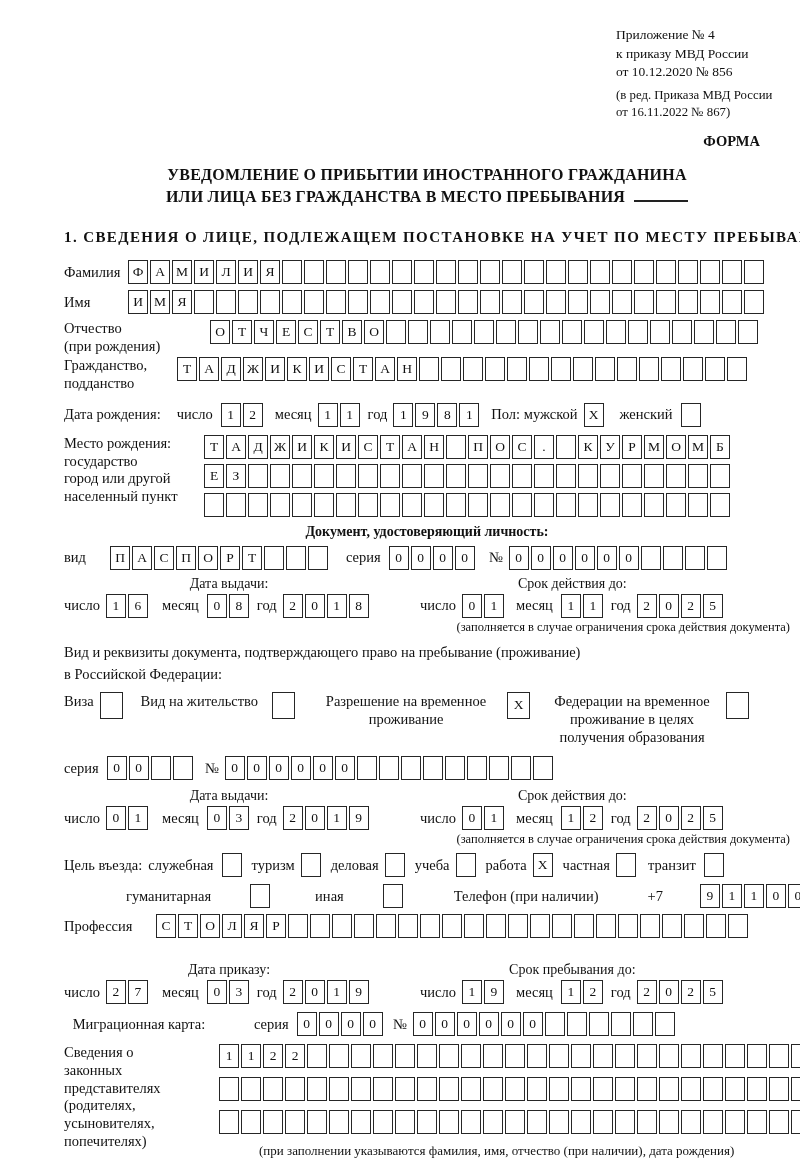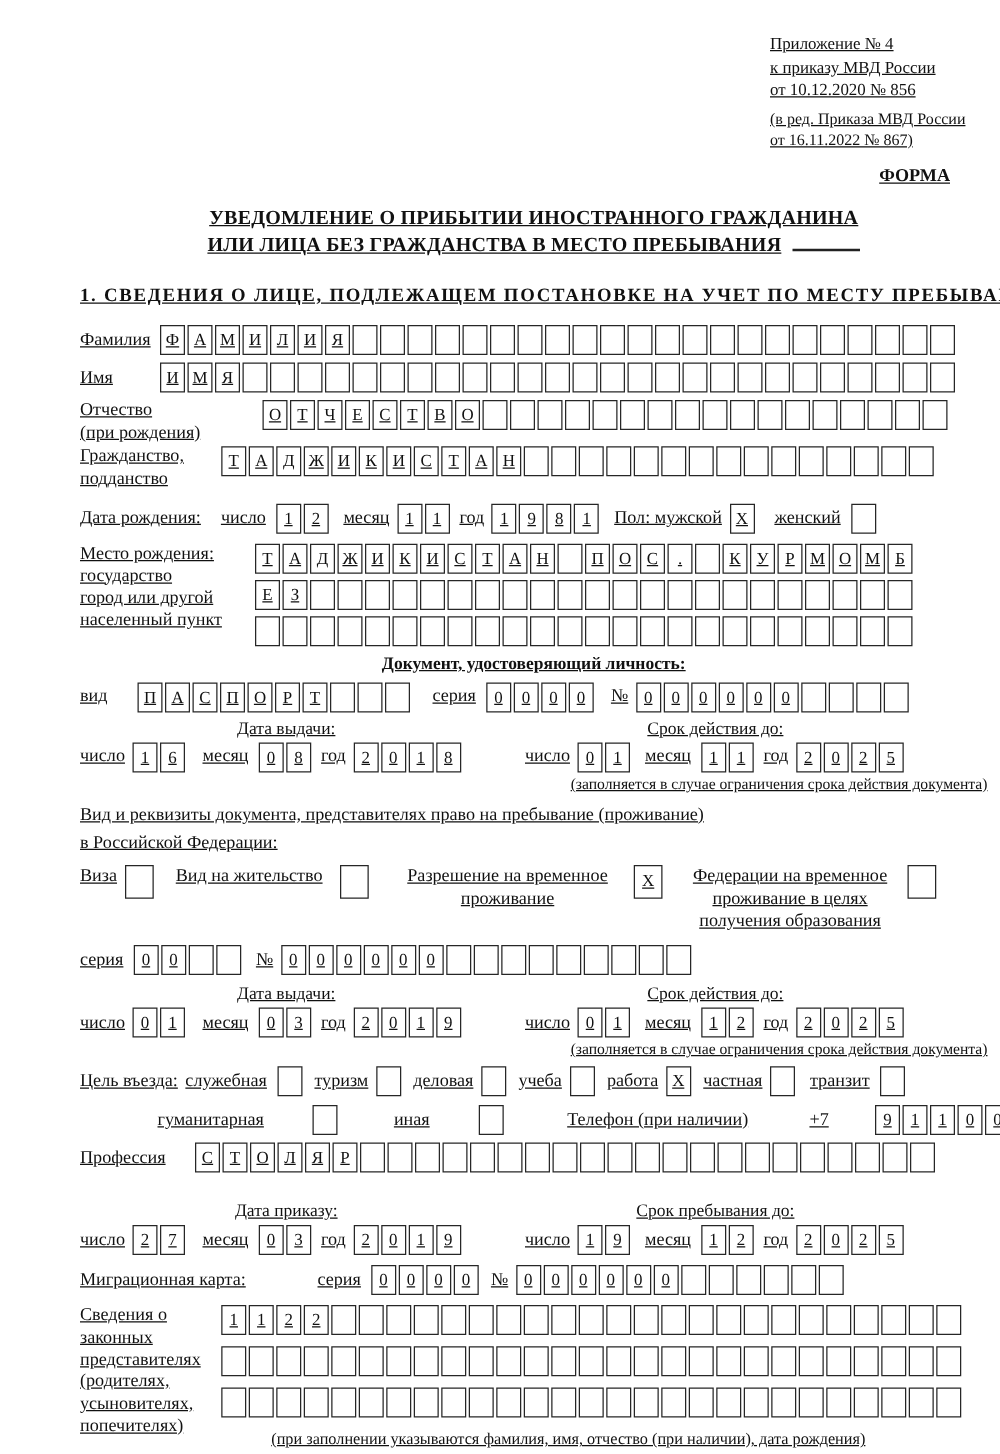--- a/index.html
+++ b/index.html
@@ -1,18 +1,18 @@
 <!DOCTYPE html>
 <html><head>
 <meta charset="utf-8">
 <style>
   html,body{margin:0;padding:0;background:#ffffff;}
   body{width:800px;height:1163px;overflow:hidden;color:#111;
        font-family:"Liberation Serif","DejaVu Serif",serif;}
-  .page{box-sizing:border-box;width:800px;height:1003px;padding:26px 10px 0 64px;text-decoration:underline;}
+  .page{box-sizing:border-box;width:800px;height:1003px;padding:26px 10px 0 64px;}
 
   .hdr{margin-left:552px;width:205px;font-size:13.5px;line-height:1.38;}
   .hdr-rev{font-size:12.8px;margin-top:5px;line-height:1.32;}
   .forma{text-align:right;padding-right:30px;font-weight:bold;font-size:14.5px;margin-top:12px;}
 
   .title{text-align:center;font-weight:bold;font-size:16px;line-height:1.42;margin-top:14px;letter-spacing:.2px;}
   .blank{display:inline-block;width:54px;border-bottom:2px solid #222;height:13px;margin-left:9px;}
 
   .sec{font-weight:bold;font-size:15px;letter-spacing:1.4px;margin-top:20px;margin-bottom:14px;white-space:nowrap;}
 
@@ -37,21 +37,21 @@
   .dp-title{text-align:center;font-size:14px;margin-bottom:2px;}
   .dp-row{display:flex;align-items:center;white-space:nowrap;}
   .dp-note{font-size:12.5px;text-align:right;margin:2px 0 6px 0;}
 
   .intro{font-size:14.5px;line-height:1.55;}
   .resopts{display:flex;align-items:flex-start;margin:6px 0 10px 0;}
   .opt{display:flex;align-items:flex-start;}
   .opt-text{font-size:14.5px;line-height:1.25;text-align:center;}
   .bp-rows .cells{margin-bottom:5px;}
 
-  .legal{display:flex;align-items:flex-start;margin-top:2px;}
+  .legal{display:flex;align-items:flex-start;margin-top:2px;gap:42px;}
   .legal-rows .cells{margin-bottom:9px;}
   .legal-note{font-size:13px;padding-left:40px;margin-top:2px;white-space:nowrap;}
 </style>
 </head>
 <body>
 
 <div class="page">
 
   <div class="hdr">
     <div>Приложение № 4</div>
@@ -408,21 +408,21 @@
             <span class="cell">2</span>
             <span class="cell">0</span>
             <span class="cell">2</span>
             <span class="cell">5</span>
           </span>
       </div>
     </div>
   </div>
   <div class="dp-note">(заполняется в случае ограничения срока действия документа)</div>
 
-  <div class="intro">Вид и реквизиты документа, представителях право на пребывание (проживание)</div>
+  <div class="intro">Вид и реквизиты документа, подтверждающего право на пребывание (проживание)</div>
   <div class="intro">в Российской Федерации:</div>
 
   <div class="resopts">
     <span class="opt">
       <span class="opt-text">Виза</span>
       <span class="cells big ml6">
           <span class="cell"></span>
         </span>
     </span>
     <span class="opt ml16">
@@ -651,21 +651,21 @@
         <span class="cells">
             <span class="cell">2</span>
             <span class="cell">0</span>
             <span class="cell">2</span>
             <span class="cell">5</span>
           </span>
       </div>
     </div>
   </div>
 
-  <div class="row" style="margin-bottom:8px;">
+  <div class="row" style="margin-bottom:8px;text-align:center;">
     <span class="lbl w150">Миграционная карта:</span>
     <span class="lbl mr8" style="margin-left:40px;">серия</span>
     <span class="cells">
         <span class="cell">0</span>
         <span class="cell">0</span>
         <span class="cell">0</span>
         <span class="cell">0</span>
       </span>
     <span class="lbl ml8 mr6">№</span>
     <span class="cells">

